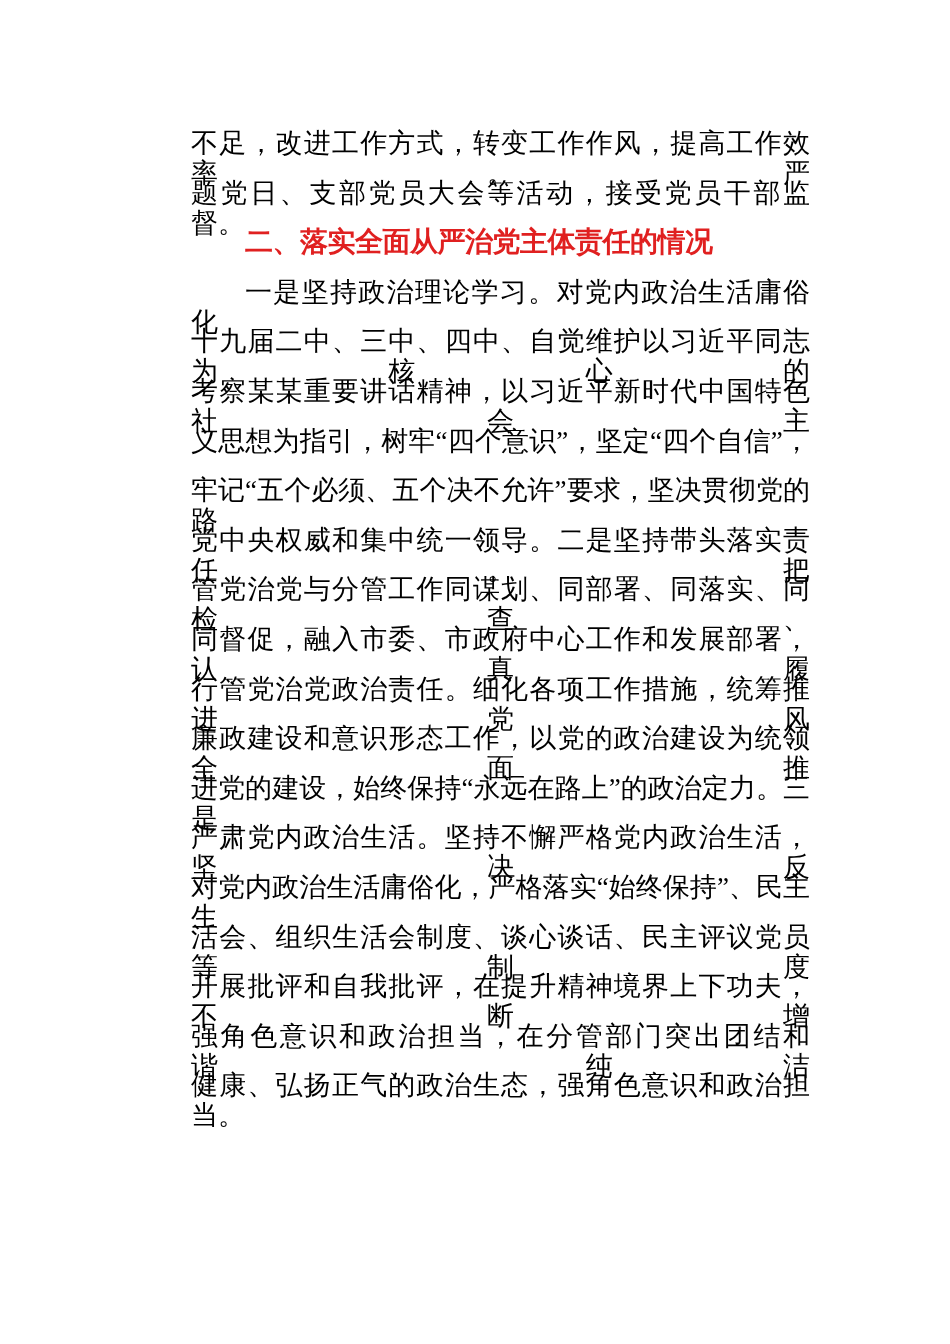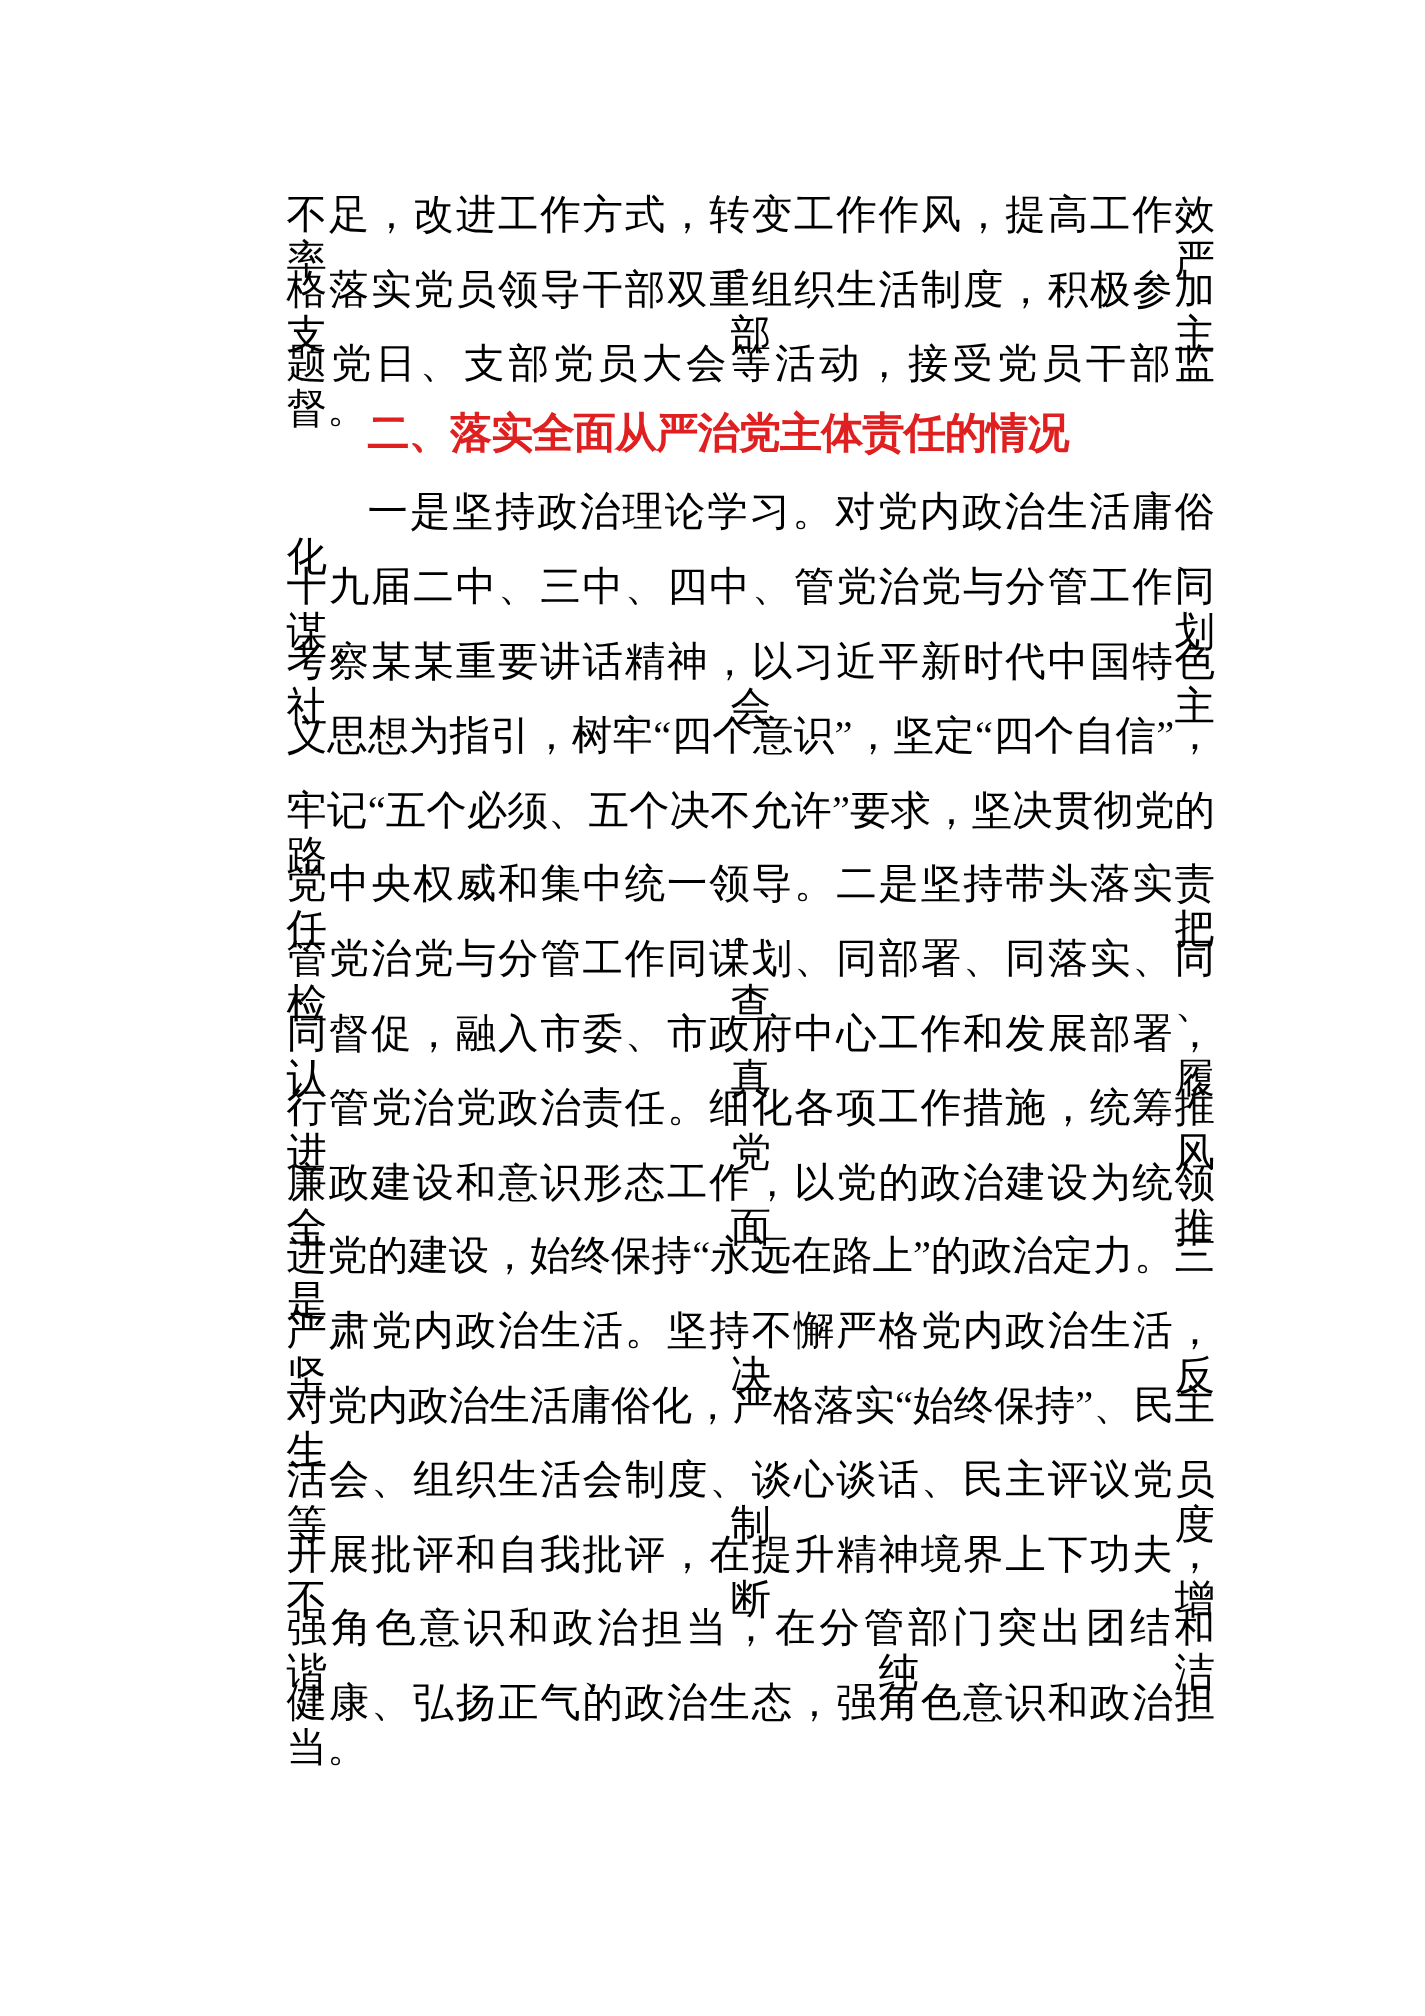--- a/index.html
+++ b/index.html
@@ -28,37 +28,36 @@
     overflow: visible;
     margin-left: 48px;
   }
   .line.justify {
     text-align-last: justify;
   }
   .line.indent {
     text-indent: 54px;
   }
   .line.heading {
-    font-family: Liberation Mono, monospace;
+    font-family: Liberation Sans, sans-serif;
     font-weight: bold;
     font-size: 28px;
     letter-spacing: -0.5px;
   }
 </style>
 </head>
 <body>
 
 <div class="page">
   <div class="content" id="document-content" style="color: rgb(0, 0, 0);">
       <div class="line justify">不足，改进工作方式，转变工作作风，提高工作效率。严</div>
-      <div class="line justify">格落实党员领导干部双重组织生活制度，积极参加支部主</div>
       <div class="line">题党日、支部党员大会等活动，接受党员干部监督。</div>
       <div class="line heading indent" style="color: rgb(224, 32, 32);">二、落实全面从严治党主体责任的情况</div>
       <div class="line indent justify">一是坚持政治理论学习。对党内政治生活庸俗化、</div>
-      <div class="line justify">十九届二中、三中、四中、管党治党与分管工作同谋划</div>
+      <div class="line justify">十九届二中、三中、四中、自觉维护以习近平同志为核心的</div>
       <div class="line justify">考察某某重要讲话精神，以习近平新时代中国特色社会主</div>
       <div class="line justify">义思想为指引，树牢“四个意识”，坚定“四个自信”，</div>
       <div class="line justify">牢记“五个必须、五个决不允许”要求，坚决贯彻党的路</div>
       <div class="line justify">党中央权威和集中统一领导。二是坚持带头落实责任。把</div>
       <div class="line justify">管党治党与分管工作同谋划、同部署、同落实、同检查、</div>
       <div class="line justify">同督促，融入市委、市政府中心工作和发展部署，认真履</div>
       <div class="line justify">行管党治党政治责任。细化各项工作措施，统筹推进党风</div>
       <div class="line justify">廉政建设和意识形态工作，以党的政治建设为统领全面推</div>
       <div class="line justify">进党的建设，始终保持“永远在路上”的政治定力。三是</div>
       <div class="line justify">严肃党内政治生活。坚持不懈严格党内政治生活，坚决反</div>

